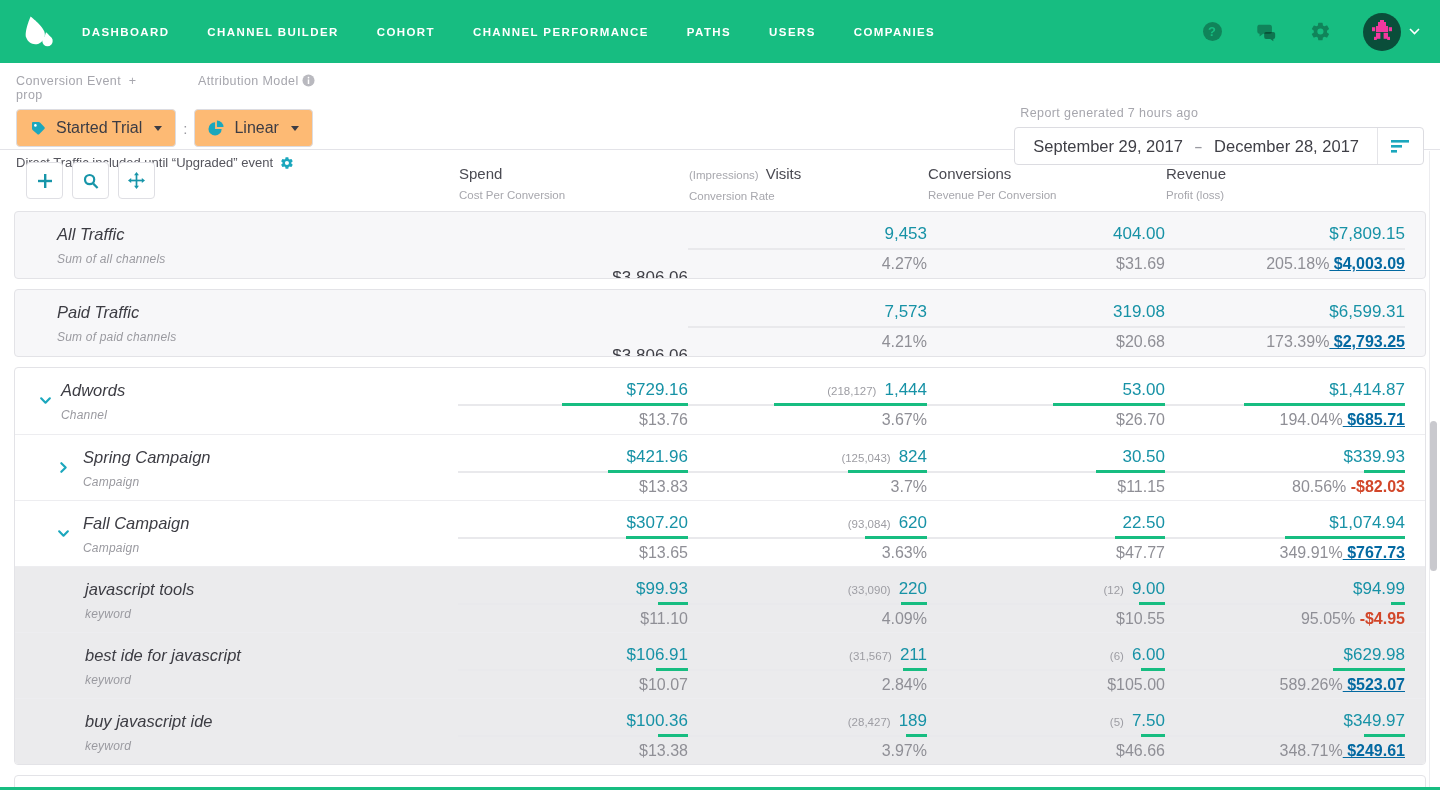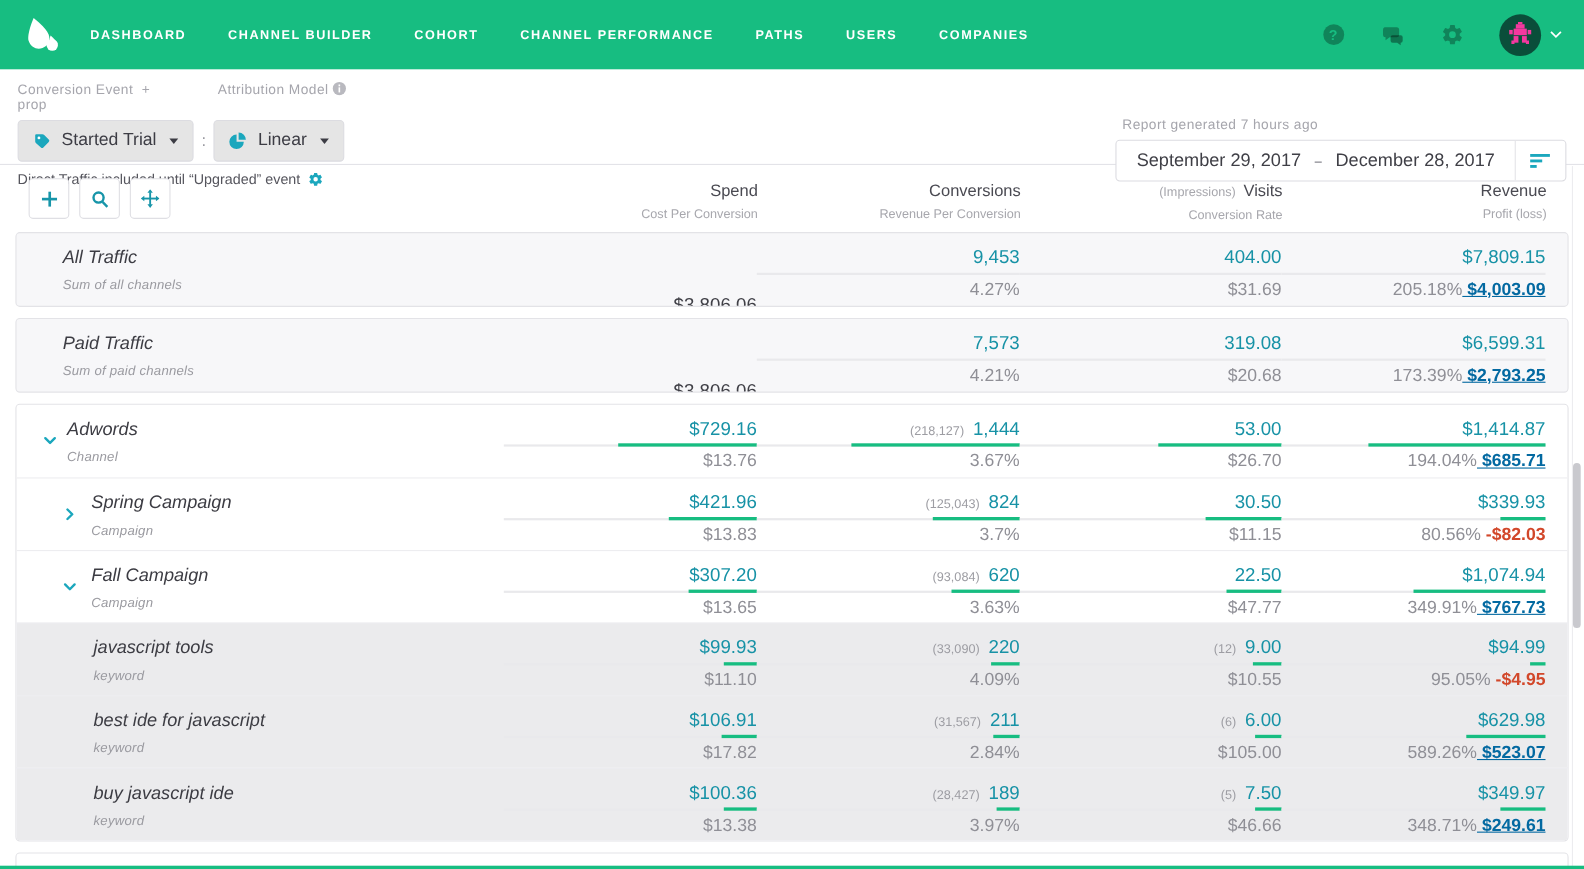--- a/index.html
+++ b/index.html
@@ -16,41 +16,41 @@
   .help-badge { width:19px; height:19px; border-radius:50%; background:rgba(0,0,0,.30);
     color:#17bd81; font-size:13px; font-weight:700; display:flex; align-items:center; justify-content:center; }
   .avatar-wrap { display:flex; align-items:center; gap:8px; cursor:pointer; }
   .avatar { width:38px; height:38px; border-radius:50%; background:#0a4e3a; display:flex; align-items:center; justify-content:center; overflow:hidden; }
 
   
   .filterbar { height:87px; border-bottom:1px solid #e3e3e8; position:relative; padding:11px 16px 0 16px; }
   .flabels { display:flex; gap:34px; font-size:12.5px; color:#a6a6ad; letter-spacing:.4px; }
   .flabel-1 { width:148px; }
   .fcontrols { display:flex; align-items:center; margin-top:7px; }
-  .dd { height:38px; border:1px solid #dcdce1; border-radius:4px; background:#e5e5e5;
+  .dd { height:38px; border:1px solid #dcdce1; border-radius:4px; background:#fdba74;
     display:inline-flex; align-items:center; gap:10px; padding:0 13px; cursor:pointer; }
   .dd-text { font-size:16px; color:#3c3c44; }
   .caret { width:0; height:0; border-left:4.5px solid transparent; border-right:4.5px solid transparent; border-top:5.5px solid #3c3c44; margin-left:2px; }
   .colon { color:#9a9aa1; font-size:15px; margin:0 7px; }
   .fnote { margin-top:8px; font-size:13px; color:#55555d; display:flex; align-items:center; gap:7px; }
   .fright { position:absolute; top:11px; right:16px;margin-top:32px; }
   .fright .rlabel { font-size:12.5px; color:#a6a6ad; letter-spacing:.4px; margin-left:6px; }
   .datebox { margin-top:7px; height:38px; border:1px solid #dcdce1; border-radius:4px; background:#fff; display:flex; align-items:center; }
   .dates { display:flex; align-items:center; gap:12px; padding:0 18px; font-size:16.5px; color:#3f3f46; cursor:pointer; }
   .dsep { color:#9a9aa1; font-size:13px; font-weight:700; }
   .dfilter { width:46px; align-self:stretch; border-left:1px solid #e4e4e8; display:flex; align-items:center; justify-content:center; cursor:pointer; }
 
   
   .content { padding:0 14px; position:relative; }
   .grid5 { display:grid; grid-template-columns:minmax(0,1fr) 230px 239px 238px 240px; }
   .thead { padding:12px 20px 9px 12px; }
   .tools { display:flex; gap:9px; align-items:flex-start; }
   .toolbtn { width:37px; height:37px; border:1px solid #dfdfe4; border-radius:4px; background:#fff;
     display:flex; align-items:center; justify-content:center; cursor:pointer; }
-  .hcell { text-align:right; padding-top:3px; cursor:pointer; }
+  .hcell { padding-top:3px; cursor:pointer; }
   .hmain { font-size:15px; color:#4a4a52; }
   .hparen { font-size:11.5px; color:#a7a7ad; margin-right:7px; }
   .hsub { font-size:11.5px; color:#a7a7ad; margin-top:7px; }
 
   .card { border:1px solid #e3e3e7; border-radius:4px; background:#fff; margin-bottom:10px; overflow:hidden; }
   .card.graybg { background:#f7f7f9; }
   .row { padding:0 20px 0 12px; height:66px; position:relative; cursor:pointer; }
   .row + .row { border-top:1px solid #ededf0; }
   .row.shaded { background:#ebebed; }
   .namecell { position:relative; padding-top:13px;font-style:italic; }
@@ -219,26 +219,26 @@
           <path d="M0 9 L3.4 6.4 V11.6 Z"></path>
             <path d="M18 9 L14.6 11.6 V6.4 Z"></path>
         </svg>
       </div>
     </div>
     <div class="hcell">
       <div class="hmain">Spend</div>
       <div class="hsub">Cost Per Conversion</div>
     </div>
     <div class="hcell">
+      <div><span class="hparen">(Impressions)</span><span class="hmain">Visits</span></div>
+      <div class="hsub">Conversion Rate</div>
+    </div>
+    <div class="hcell">
       <div class="hmain">Conversions</div>
       <div class="hsub">Revenue Per Conversion</div>
-    </div>
-    <div class="hcell">
-      <div><span class="hparen">(Impressions)</span><span class="hmain">Visits</span></div>
-      <div class="hsub">Conversion Rate</div>
     </div>
     <div class="hcell">
       <div class="hmain">Revenue</div>
       <div class="hsub">Profit (loss)</div>
     </div>
   </div>
   <div id="table-body">
       <div class="card graybg">
         <div class="row grid5">
           <div class="namecell">
@@ -538,21 +538,21 @@
             <div class="rsub" style="margin-left: 58px;">keyword</div>
           </div>
           <div class="cell">
             <div class="top">
               <span class="main">$106.91</span>
             </div>
             <div class="divider">
               <div class="track"></div>
               <div class="bar" style="width: 14%;"></div>
             </div>
-            <div class="sub">$17.82</div>
+            <div class="sub">$10.07</div>
           </div>
           <div class="cell">
             <div class="top">
               <span class="paren">(31,567)</span>
               <span class="main">211</span>
             </div>
             <div class="divider">
               <div class="track"></div>
               <div class="bar" style="width: 10%;"></div>
             </div>

